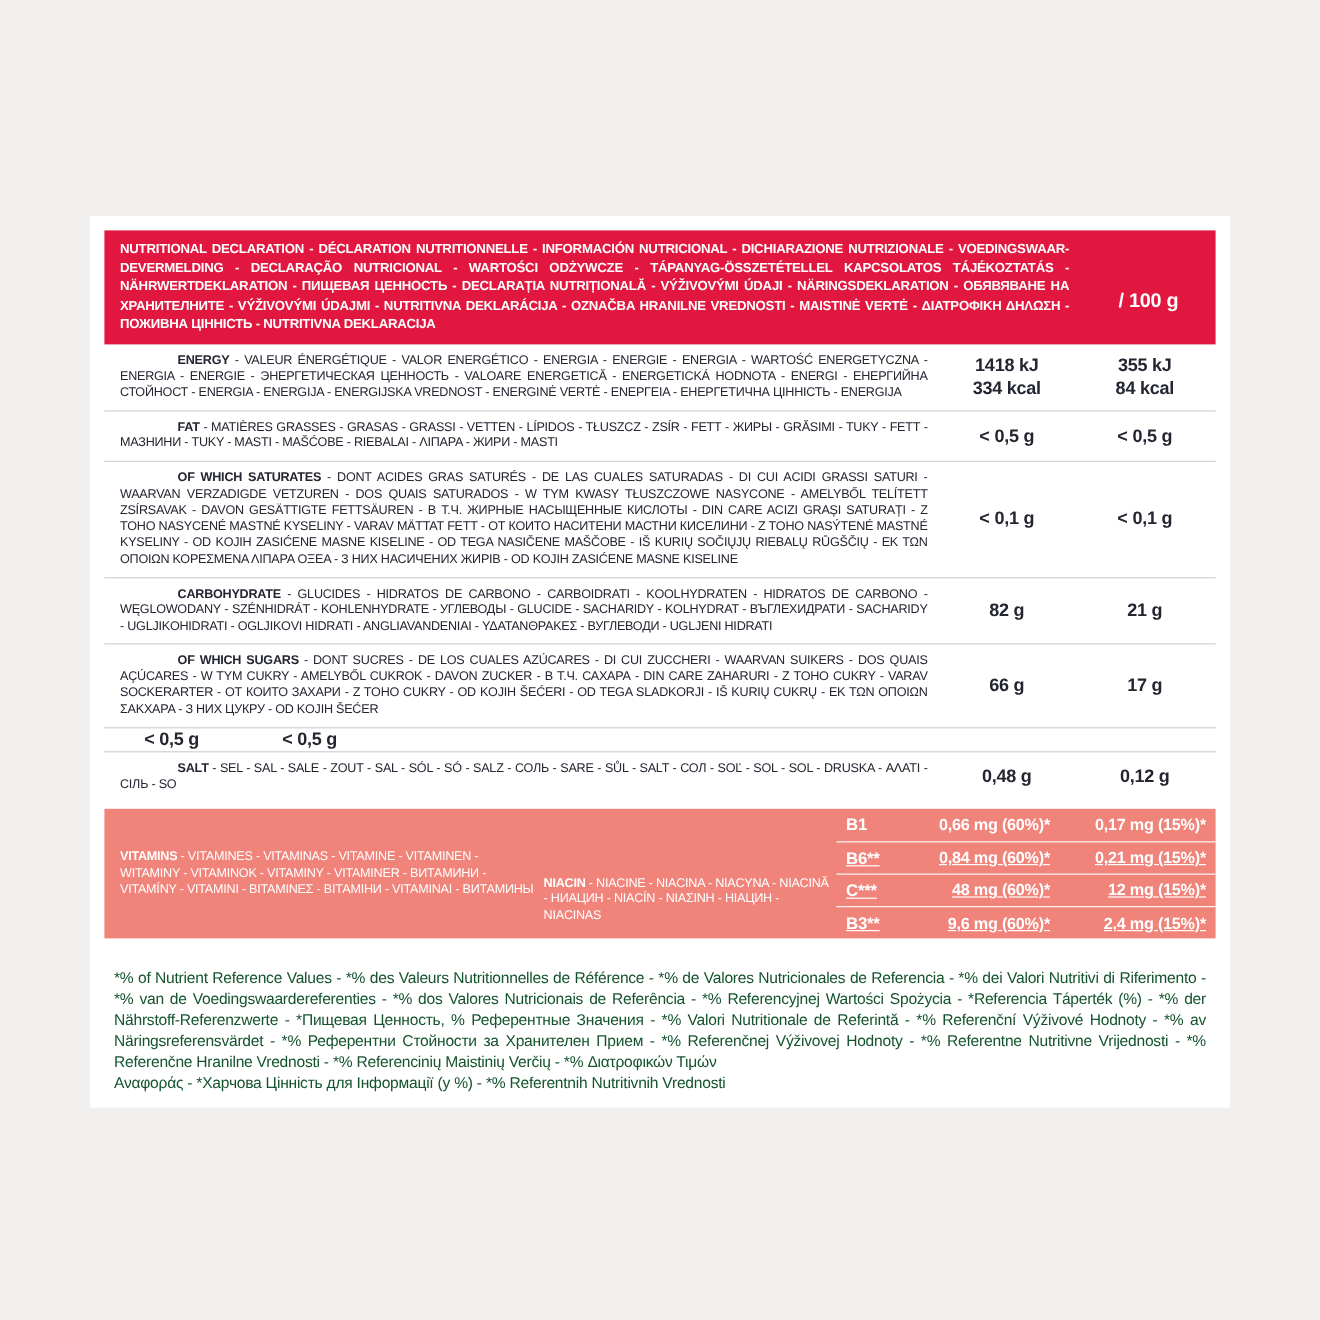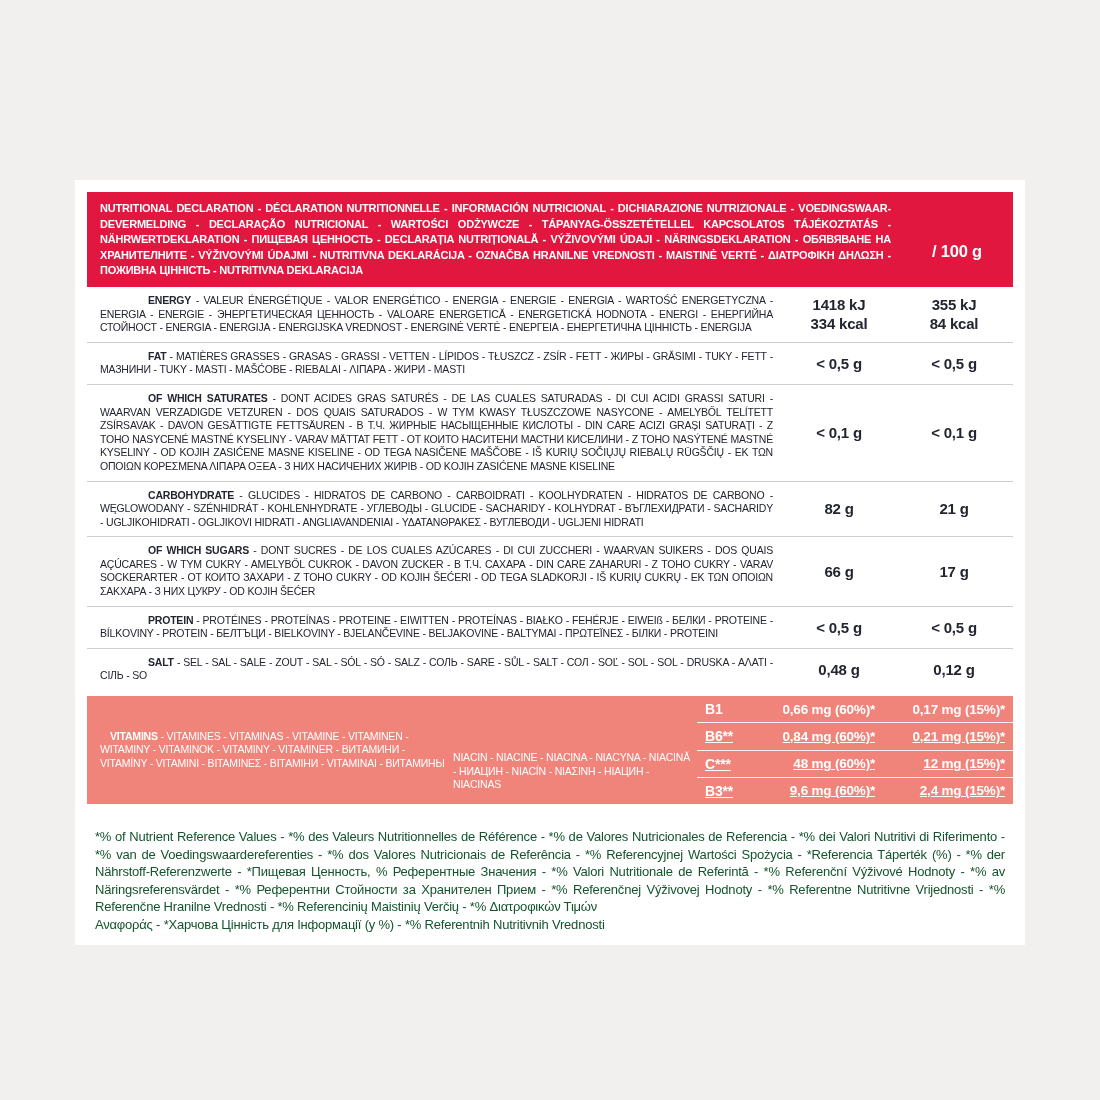--- a/index.html
+++ b/index.html
@@ -41,26 +41,26 @@
     line-height:1.3;letter-spacing:-0.2px;
   }
   
   .vit{
     background:#f0837a;color:#ffffff;display:flex;margin-top:6px;min-height:108px;box-sizing:border-box;
   }
   .vit-label{
     flex:1;display:flex;align-items:center;padding:10px 6px 10px 13px;
     font-size:10.5px;line-height:13.6px;letter-spacing:-0.2px;
   }
-  .vit-label b{font-weight:700;margin-left:10px;}
+  .vit-label b{font-weight:700;}
   .vit-niacin{
     width:246px;display:flex;align-items:flex-end;padding:0 2px 12px 2px;
     font-size:10.5px;line-height:13.6px;letter-spacing:-0.2px;box-sizing:border-box;
   }
-  .vit-niacin b{font-weight:400;}
+  .vit-niacin b{font-weight:700;}
   .vit-table{width:316px;display:flex;flex-direction:column;}
   .vrow{flex:1;display:flex;align-items:center;font-weight:700;}
   .vrow + .vrow{border-top:1px solid rgba(255,255,255,0.9);text-decoration:underline;}
   .vname{width:58px;padding-left:8px;font-size:14px;letter-spacing:-0.2px;}
   .v100{flex:1;text-align:right;font-size:13.5px;letter-spacing:-0.2px;}
   .v25{width:130px;text-align:right;padding-right:8px;font-size:13.5px;letter-spacing:-0.2px;}
   
   .footnote{
     margin-top:24px;padding:0 8px;color:#14532d;font-size:13px;line-height:17.5px;
     text-align:justify;letter-spacing:-0.2px;
@@ -105,21 +105,20 @@
     <div class="val w25">21 g</div>
   </div>
 
   <div class="nrow">
     <div class="lbl"><b>OF WHICH SUGARS</b><span> - DONT SUCRES - DE LOS CUALES AZÚCARES - DI CUI ZUCCHERI - WAARVAN SUIKERS - DOS QUAIS AÇÚCARES - W TYM CUKRY - AMELYBŐL CUKROK - DAVON ZUCKER - В Т.Ч. САХАРА - DIN CARE ZAHARURI - Z TOHO CUKRY - VARAV SOCKERARTER - ОТ КОИТО ЗАХАРИ - Z TOHO CUKRY - OD KOJIH ŠEĆERI - OD TEGA SLADKORJI - IŠ KURIŲ CUKRŲ - ΕΚ ΤΩΝ ΟΠΟΙΩΝ ΣΑΚΧΑΡΑ - З НИХ ЦУКРУ - OD KOJIH ŠEĆER</span></div>
     <div class="val w100">66 g</div>
     <div class="val w25">17 g</div>
   </div>
 
   <div class="nrow">
-    <div class="lbl"><b>PROTEIN</b><span> - PROTÉINES - PROTEÍNAS - PROTEINE - EIWITTEN - PROTEÍNAS - BIAŁKO - FEHÉRJE - EIWEIß - БЕЛКИ - PROTEINE - BÍLKOVINY - PROTEIN - БЕЛТЪЦИ - BIELKOVINY - BJELANČEVINE - BELJAKOVINE - BALTYMAI - ΠΡΩΤΕΪΝΕΣ - БІЛКИ - PROTEINI</span></div>
     <div class="val w100">&lt; 0,5 g</div>
     <div class="val w25">&lt; 0,5 g</div>
   </div>
 
   <div class="nrow last">
     <div class="lbl"><b>SALT</b><span> - SEL - SAL - SALE - ZOUT - SAL - SÓL - SÓ - SALZ - СОЛЬ - SARE - SŮL - SALT - СОЛ - SOĽ - SOL - SOL - DRUSKA - ΑΛΑΤΙ - СІЛЬ - SO</span></div>
     <div class="val w100">0,48 g</div>
     <div class="val w25">0,12 g</div>
   </div>
 

